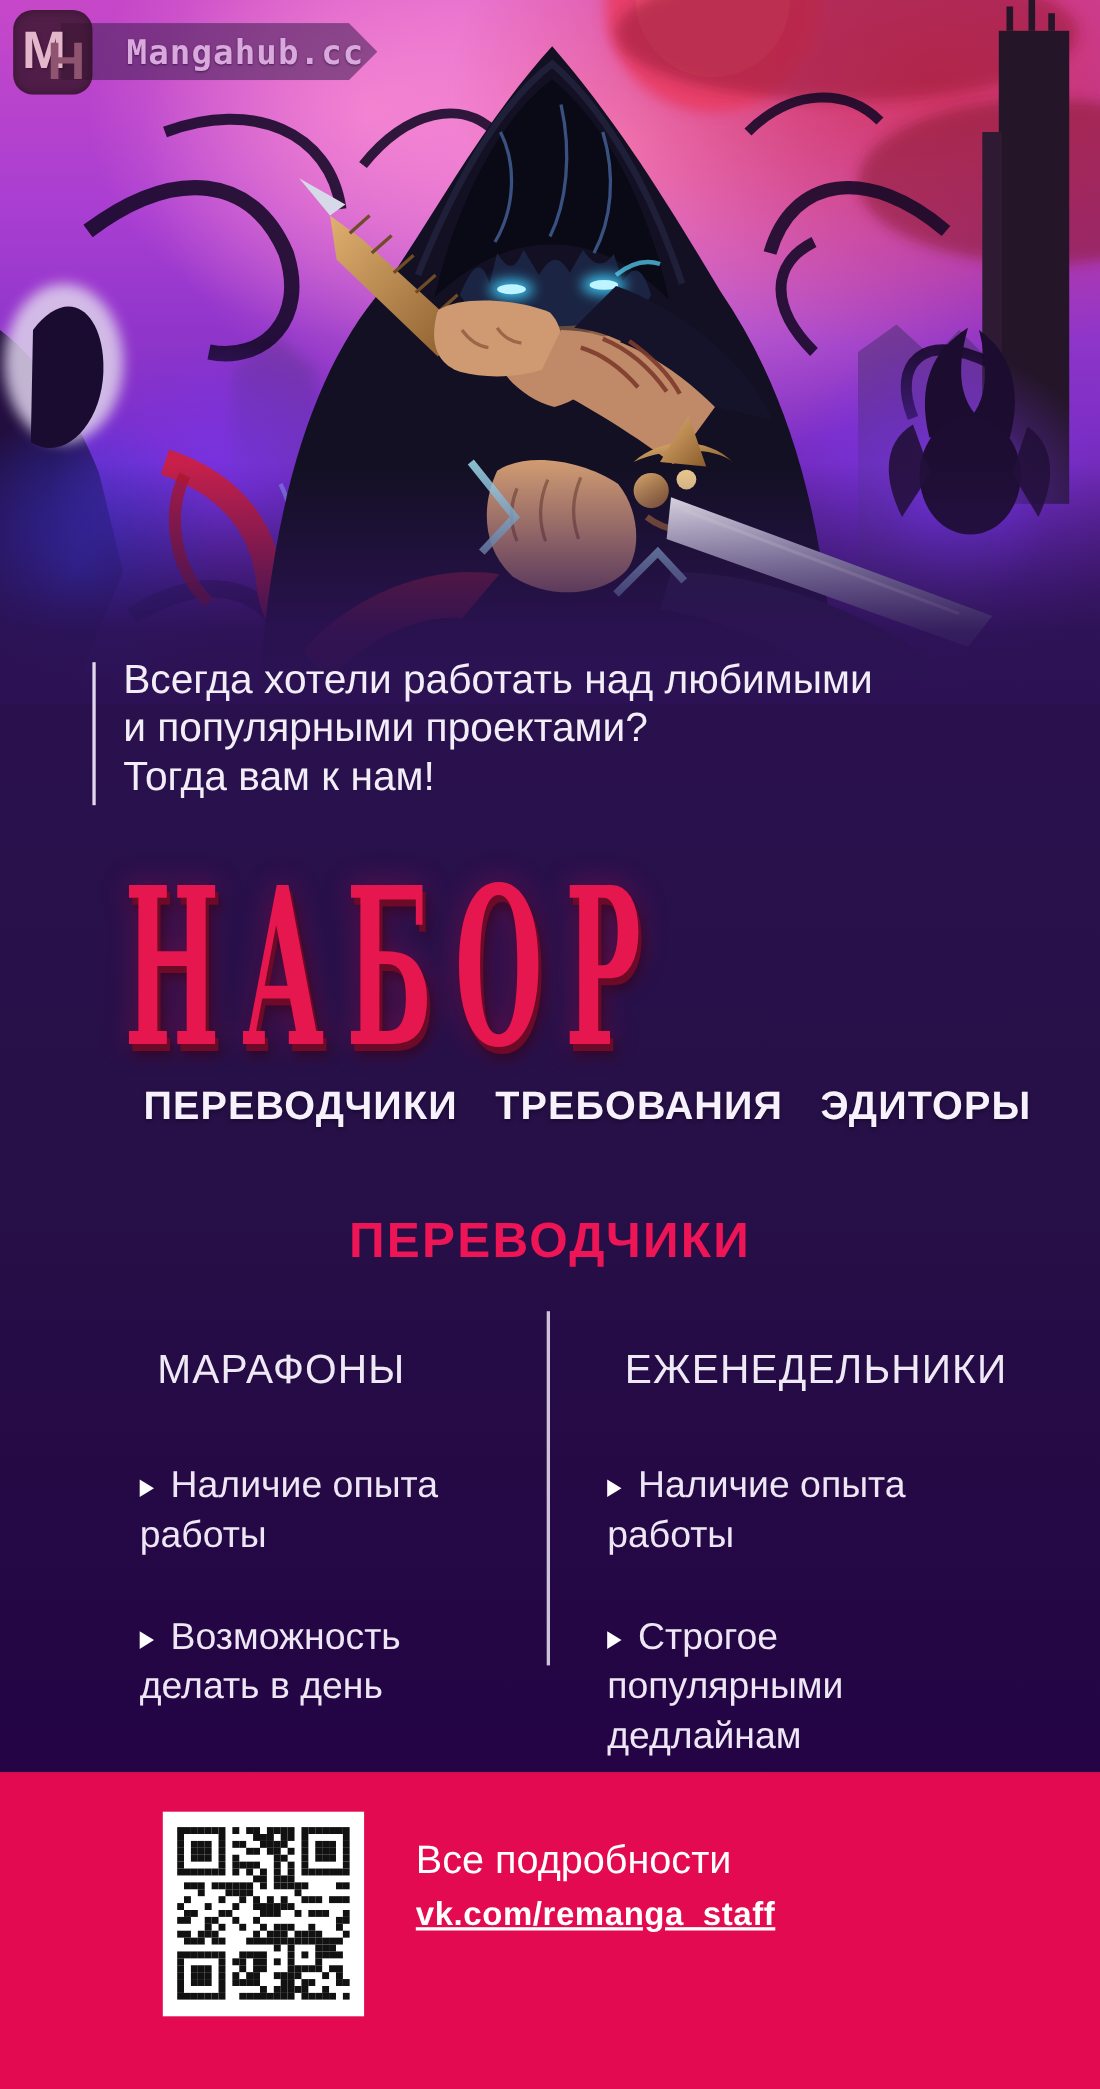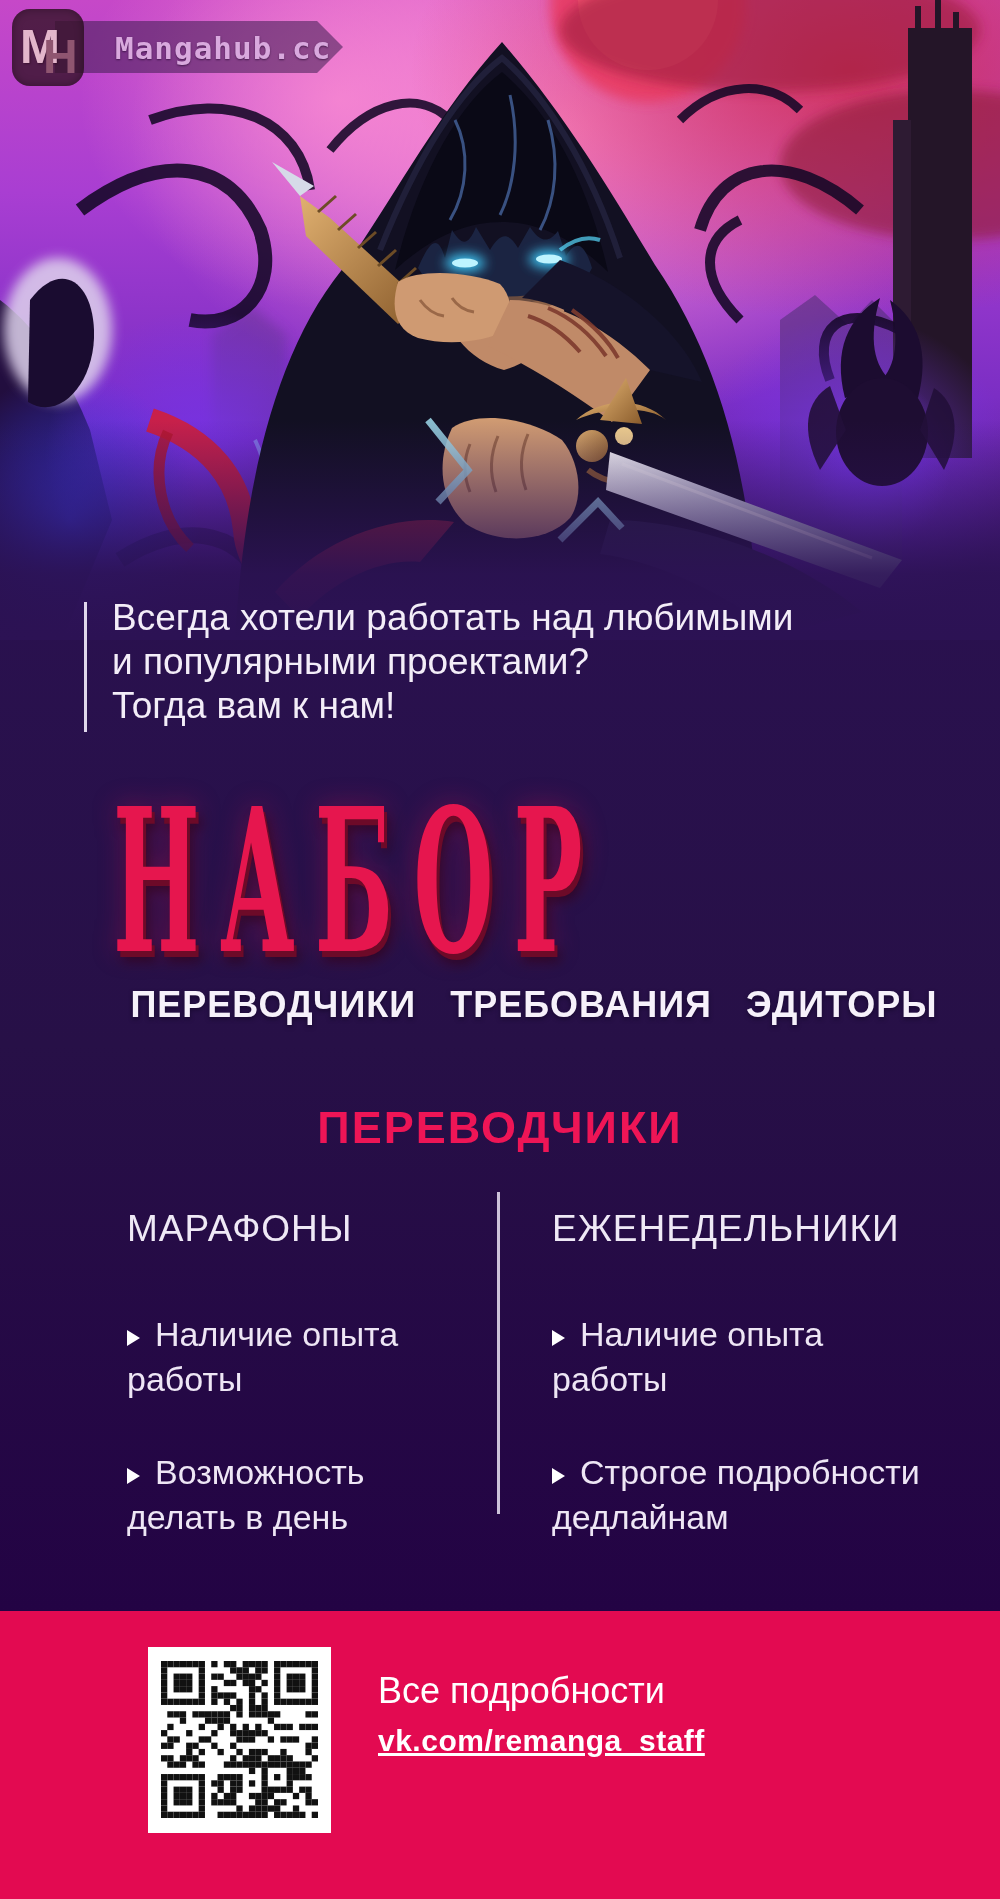--- a/index.html
+++ b/index.html
@@ -44,21 +44,21 @@
   
   .roles{position:absolute;top:984px;left:0;width:1000px;display:flex;justify-content:center;gap:34px;
     font-size:36px;font-weight:bold;letter-spacing:1px;color:#f6f1fa;text-shadow:0 2px 4px rgba(10,0,25,.5);margin-left:34px;}
   
   .req-h{position:absolute;top:1102px;left:0;width:1000px;text-align:center;
     font-size:45px;font-weight:bold;letter-spacing:2px;color:#ee1556;}
   
   .col{position:absolute;top:1208px;}
   .col.left{left:127px;width:356px;}
   .col.right{left:552px;width:372px;}
-  .col h3{margin:0;font-size:37px;font-weight:normal;letter-spacing:1px;color:#efe9f6;}
+  .col h3{margin:16px;font-size:37px;font-weight:normal;letter-spacing:1px;color:#efe9f6;}
   .bullets{margin-top:62px;}
   .bullet{margin-bottom:48px;font-size:34px;line-height:45px;color:#eee6f5;}
   .tri{display:inline-block;width:0;height:0;border-left:13px solid #ffffff;
     border-top:8px solid transparent;border-bottom:8px solid transparent;margin-right:15px;}
   .btxt{white-space:pre-line;}
   .bold-line{display:block;font-weight:bold;}
   .divider{position:absolute;left:497px;top:1192px;width:3px;height:322px;background:#d6cce2;opacity:.95;}
   
   .footer{position:absolute;left:0;top:1611px;width:1000px;height:330px;background:#e30a51;}
   .qr-box{position:absolute;left:148px;top:36px;width:183px;height:186px;background:#ffffff;}
@@ -282,21 +282,21 @@
   <div class="divider"></div>
 
   <div class="col right">
     <h3>ЕЖЕНЕДЕЛЬНИКИ</h3>
     <div class="bullets">
       <div class="bullet">
         <span class="tri"></span><span class="btxt">Наличие опыта
 работы</span>
       </div>
       <div class="bullet">
-        <span class="tri"></span><span class="btxt">Строгое подробности
+        <span class="tri"></span><span class="btxt">Строгое популярными
 дедлайнам</span>
       </div>
     </div>
   </div>
 
   <div class="footer">
     <div class="qr-box">
       <svg id="qr-svg" width="157" height="157" viewBox="0 0 157 157">
           <rect x="0.00" y="0.00" width="6.28" height="6.28" fill="#111"></rect>
           <rect x="6.28" y="0.00" width="6.28" height="6.28" fill="#111"></rect>

